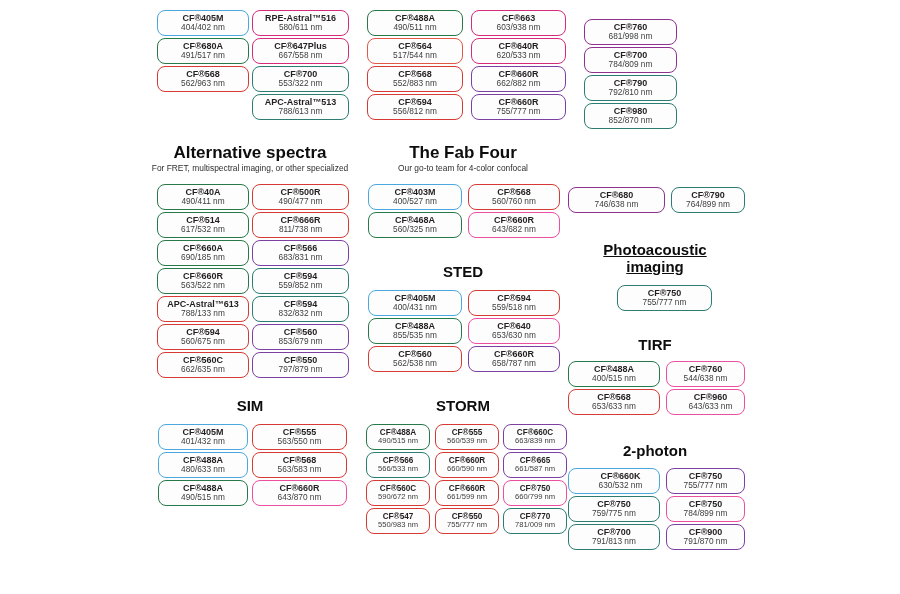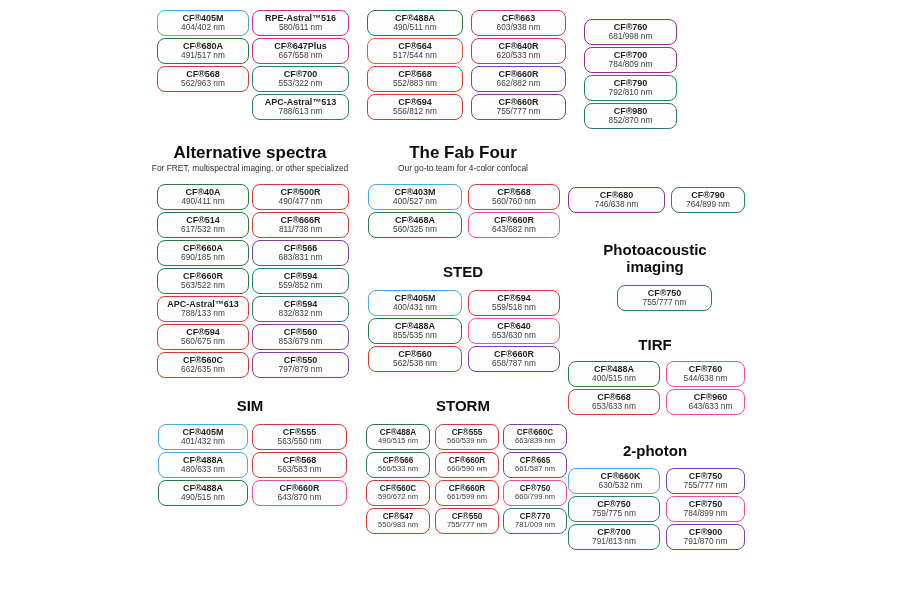--- a/index.html
+++ b/index.html
@@ -238,21 +238,21 @@
         <div class="dye-nm">746/638 nm</div>
       </div>
     </div>
   <div class="col" style="left:671px;top:187px;width:74px;">
       <div class="dye-box" style="border-color: rgb(43, 125, 114);">
         <div class="dye-name">CF®790</div>
         <div class="dye-nm">764/899 nm</div>
       </div>
     </div>
 
-  <div class="head" style="left:590px;top:242px;width:130px;">
+  <div class="head" style="left:590px;top:242px;width:130px;text-decoration:underline;">
     <div class="title-md">Photoacoustic imaging</div>
   </div>
   <div class="col" style="left:617px;top:285px;width:95px;">
       <div class="dye-box" style="border-color: rgb(43, 125, 114);">
         <div class="dye-name">CF®750</div>
         <div class="dye-nm">755/777 nm</div>
       </div>
     </div>
 
   <div class="head" style="left:590px;top:337px;width:130px;">

